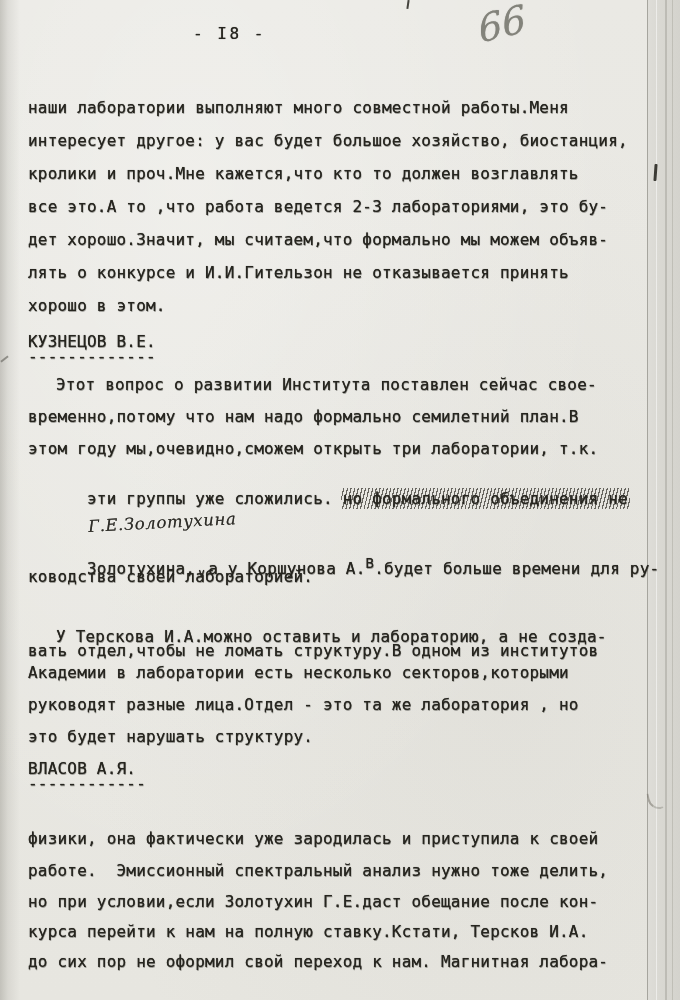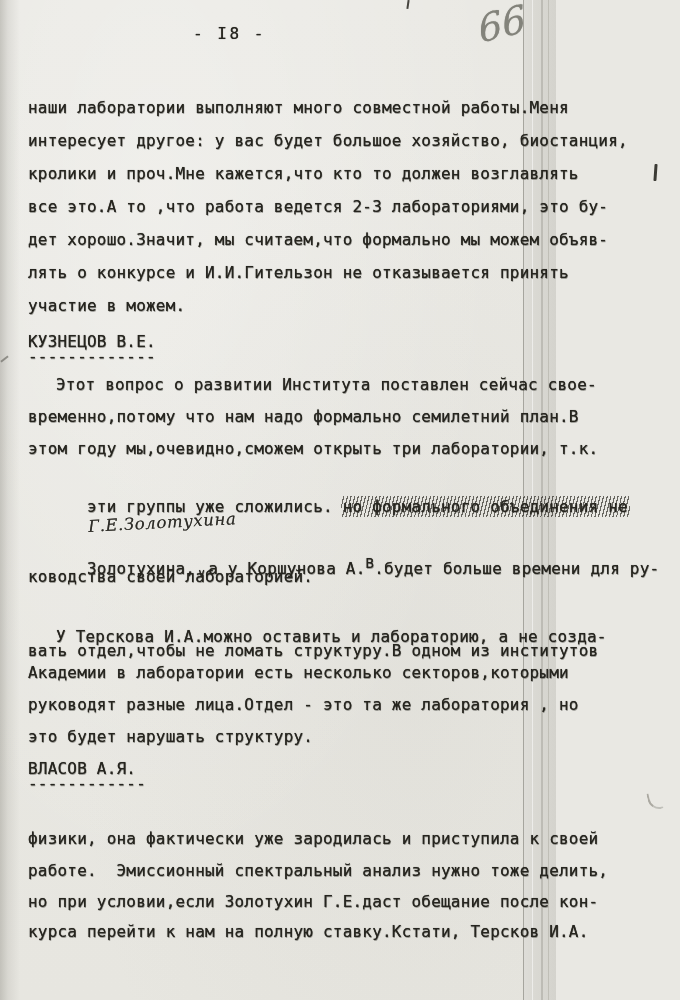--- a/index.html
+++ b/index.html
@@ -2,21 +2,21 @@
 <html><head>
 <meta charset="utf-8">
 <style>
   html,body{margin:0;padding:0;}
   body{
     width:680px;height:1000px;overflow:hidden;
     font-family:"DejaVu Sans Mono","Liberation Mono",monospace;
     background:#e9e8e3;
   }
   .paper{
-    position:relative;width:556px;height:1000px;
+    position:relative;width:680px;height:1000px;
     background:
       radial-gradient(ellipse at 28% 18%, rgba(255,255,255,.28), transparent 62%),
       radial-gradient(ellipse at 75% 70%, rgba(184,182,173,.12), transparent 58%),
       linear-gradient(#eae9e4,#e7e6e0);
   }
   
   .edge-left{
     position:absolute;left:0;top:0;width:20px;height:1000px;
     background:linear-gradient(to right, rgba(150,148,140,.45), rgba(150,148,140,.18) 40%, rgba(150,148,140,0));
     pointer-events:none;
@@ -60,21 +60,21 @@
     position:absolute;left:193px;top:24px;font-size:16px;letter-spacing:2.5px;
     text-shadow:0 0 .7px rgba(38,37,31,.85);
   }
   .hand66{
     position:absolute;left:478px;top:2px;
     font-family:"DejaVu Serif","Liberation Serif",serif;
     font-style:italic;font-size:38px;color:#83837b;
     transform:rotate(-14deg) skewX(-6deg);
     text-shadow:0 0 .8px rgba(120,120,112,.6);
   }
-  .struck{position:relative;display:inline-block;margin-top:8px;}
+  .struck{position:relative;display:inline-block;}
   .struck::after{
     content:"";position:absolute;left:-2px;right:-2px;top:-1px;bottom:-1px;
     background:repeating-linear-gradient(104deg,
       transparent 0px, transparent 2.3px,
       rgba(42,40,34,.68) 2.3px, rgba(42,40,34,.68) 3.5px);
   }
   .caret{
     display:inline-block;font-size:12px;width:13px;text-align:center;
     vertical-align:-3px;color:#2e2d27;
   }
@@ -106,21 +106,21 @@
 
     <div class="pageno">- I8 -</div>
     <div class="hand66">66</div>
 
     <div class="tl" style="top:98px">наши лаборатории выполняют много совместной работы.Меня</div>
     <div class="tl" style="top:131px">интересует другое: у вас будет большое хозяйство, биостанция,</div>
     <div class="tl" style="top:164px">кролики и проч.Мне кажется,что кто то должен возглавлять</div>
     <div class="tl" style="top:197px">все это.А то ,что работа ведется 2-3 лабораториями, это бу-</div>
     <div class="tl" style="top:230px">дет хорошо.Значит, мы считаем,что формально мы можем объяв-</div>
     <div class="tl" style="top:263px">лять о конкурсе и И.И.Гительзон не отказывается принять</div>
-    <div class="tl" style="top:296px">участие в можем.</div>
+    <div class="tl" style="top:296px">хорошо в этом.</div>
 
     <div class="tl" style="top:332px">КУЗНЕЦОВ В.Е.</div>
     <div class="tl" style="top:347px">-------------</div>
 
     <div class="tl indent" style="top:375px">Этот вопрос о развитии Института поставлен сейчас свое-</div>
     <div class="tl" style="top:407px">временно,потому что нам надо формально семилетний план.В</div>
     <div class="tl" style="top:439px">этом году мы,очевидно,сможем открыть три лаборатории, т.к.</div>
     <div class="tl" style="top:470px">
       <span>эти группы уже сложились. </span><span class="struck">но формального объединения не</span>
     </div>
@@ -136,15 +136,16 @@
     <div class="tl" style="top:695px">руководят разные лица.Отдел - это та же лаборатория , но</div>
     <div class="tl" style="top:727px">это будет нарушать структуру.</div>
 
     <div class="tl" style="top:759px">ВЛАСОВ А.Я.</div>
     <div class="tl" style="top:774px">------------</div>
 
     <div class="tl" style="top:829px">физики, она фактически уже зародилась и приступила к своей</div>
     <div class="tl" style="top:892px">но при условии,если Золотухин Г.Е.даст обещание после кон-</div>
     <div class="tl" style="top:861px">работе.  Эмиссионный спектральный анализ нужно тоже делить,</div>
     <div class="tl" style="top:922px">курса перейти к нам на полную ставку.Кстати, Терсков И.А.</div>
+    <div class="tl" style="top:952px">до сих пор не оформил свой переход к нам. Магнитная лабора-</div>
 
   </div>
 </div>
 
 </body></html>

